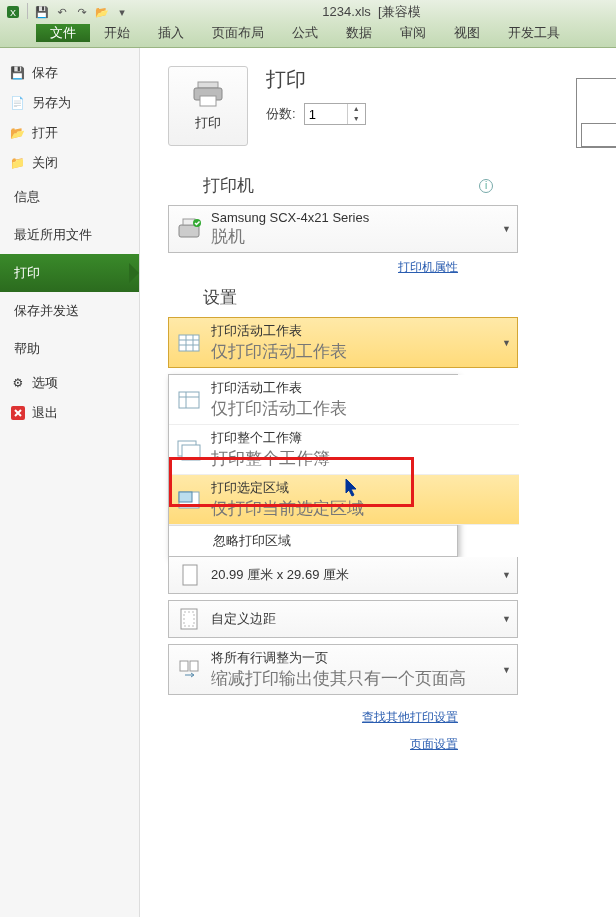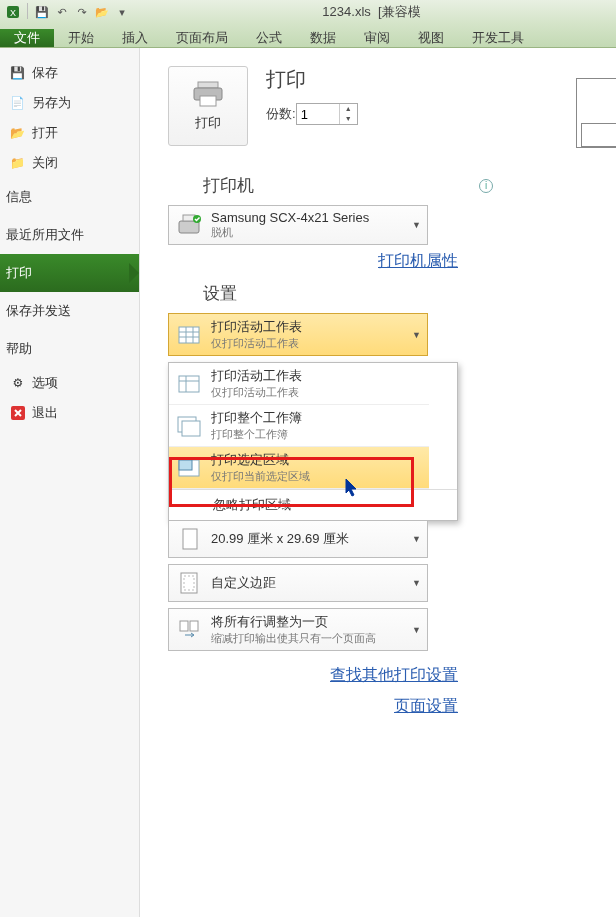--- a/index.html
+++ b/index.html
@@ -6,63 +6,63 @@
 body { width: 616px; height: 917px; overflow: hidden; background: #fff; position: relative; }
 
 
 .titlebar { height: 24px; background: linear-gradient(#e8f0e2, #d4e4c8); display: flex; align-items: center; padding: 0 4px; }
 .qat { display: flex; gap: 2px; }
 .qat-btn { width: 18px; height: 18px; display: flex; align-items: center; justify-content: center; font-size: 11px; color: #555; }
 .qat-sep { width: 1px; height: 16px; background: #bbb; margin: 0 3px; }
 .titlebar-center { flex: 1; text-align: center; font-size: 13px; color: #444; }
 
 
-.ribbon { height: 24px; background: linear-gradient(#d4e4c8, #c3d9b4); display: flex; align-items: flex-end; border-bottom: 1px solid #9ab583; }
+.ribbon { height: 24px; background: linear-gradient(#d4e4c8, #c3d9b4); display: flex; align-items: flex-start; border-bottom: 1px solid #9ab583; padding-left: 36px; }
 .ribbon-tab { padding: 0 14px; display: flex; align-items: center; font-size: 13px; color: #3c3c3c; cursor: pointer; }
 .ribbon-tab.file { background: linear-gradient(#3a8a2a, #2b6b1e); color: #fff; font-weight: normal; }
 
 
 .backstage { display: flex; height: calc(917px - 48px); background: #fff; }
 
 
 .nav { width: 140px; background: #f6f6f6; border-right: 1px solid #ddd; padding-top: 10px; }
 .nav-item { display: flex; align-items: center; gap: 6px; padding: 6px 10px; font-size: 13px; color: #333; cursor: pointer; }
-.nav-item.textonly { padding: 10px 6px; }
+.nav-item.textonly { padding: 10px 14px; }
 .nav-item.active { background: linear-gradient(#3a8a2a, #2b6b1e); color: #fff; position: relative; }
 .nav-item.active::after {
   content: ""; position: absolute; right: -10px; top: 50%; transform: translateY(-50%);
   border: 10px solid transparent; border-left-color: #2b6b1e;
 }
 .nav-icon { width: 16px; height: 16px; display: inline-flex; align-items: center; justify-content: center; font-size: 12px; }
 
 
 .content { flex: 1; padding: 18px 0 0 28px; background: #fff; }
 .section-row { display: flex; align-items: flex-start; gap: 18px; margin-bottom: 28px; }
 .print-btn-box { width: 80px; height: 80px; border: 1px solid #ccc; border-radius: 3px; display: flex; flex-direction: column; align-items: center; justify-content: center; background: linear-gradient(#fdfdfd,#f2f2f2); gap: 6px; }
 .print-btn-box .picon { width: 36px; height: 28px; }
 .print-btn-box span { font-size: 13px; color: #333; }
 .print-title { font-size: 20px; color: #444; margin-bottom: 10px; }
-.copies-row { display: flex; align-items: center; font-size: 13px; color: #444; }
+.copies-row { display: flex; align-items: center; gap: 8px; font-size: 13px; color: #444; }
 .spinner { width: 62px; height: 22px; border: 1px solid #aaa; display: flex; align-items: center; background: #fff; }
 .spinner input { border: none; width: 42px; padding: 0 4px; font-size: 13px; outline: none; }
 .spinner-btns { width: 18px; display: flex; flex-direction: column; border-left: 1px solid #ccc; }
 .spinner-btns div { height: 10px; font-size: 7px; text-align: center; line-height: 10px; color: #555; cursor: pointer; }
 
 .section-title { font-size: 17px; color: #444; margin-bottom: 8px; display:flex; align-items:center; justify-content:space-between; width: 290px; margin-left: 35px;}
 .info-i { width:14px; height:14px; border:1px solid #7aa; border-radius:50%; color:#5a9; font-size:10px; text-align:center; line-height:12px; }
 
-.dd { width: 260px; border: 1px solid #bdbdbd; background: linear-gradient(#fdfdfd,#f5f5f5); display: flex; align-items: center; padding: 4px 6px; gap: 8px; cursor: pointer; margin-bottom: 6px; position: relative;}
+.dd { width: 350px; border: 1px solid #bdbdbd; background: linear-gradient(#fdfdfd,#f5f5f5); display: flex; align-items: center; padding: 4px 6px; gap: 8px; cursor: pointer; margin-bottom: 6px; position: relative;}
 .dd .dd-icon { width: 28px; height: 28px; flex-shrink: 0; }
 .dd .dd-text { flex: 1; }
 .dd .dd-title { font-size: 13px; color: #333; }
-.dd .dd-sub { font-size: 11px; color: #777; }
+.dd .dd-sub { font-size: 17px; color: #777; }
 .dd .dd-arrow { font-size: 9px; color: #555; }
 
 .dd.selected { background: linear-gradient(#ffe9a8, #ffdb7a); border-color:#d4a634; }
-.link-right { width: 290px; text-align: right; font-size: 16px; color: #2a5db0; text-decoration: underline; margin-bottom: 10px; cursor:pointer;}
+.link-right { width: 290px; text-align: right; font-size: 12px; color: #2a5db0; text-decoration: underline; margin-bottom: 10px; cursor:pointer;}
 .link-right.mt { margin-top: 14px;}
 
 
 .popup { width: 290px; border: 1px solid #bdbdbd; background: #fff; box-shadow: 2px 3px 6px rgba(0,0,0,.25); }
 .popup .dd { border: none; border-bottom: 1px solid #eee; margin: 0; background:#fff;}
 .popup .dd.hl { background: linear-gradient(#ffe9a8, #ffdb7a); }
 .popup .ignore { padding: 6px 0 6px 44px; font-size: 13px; color:#333; border-top:1px solid #ddd;}
 .popup .dd:last-of-type { border-bottom:none; }
 
 .redbox { position: absolute; border: 3px solid #e41b1b; pointer-events: none; }

